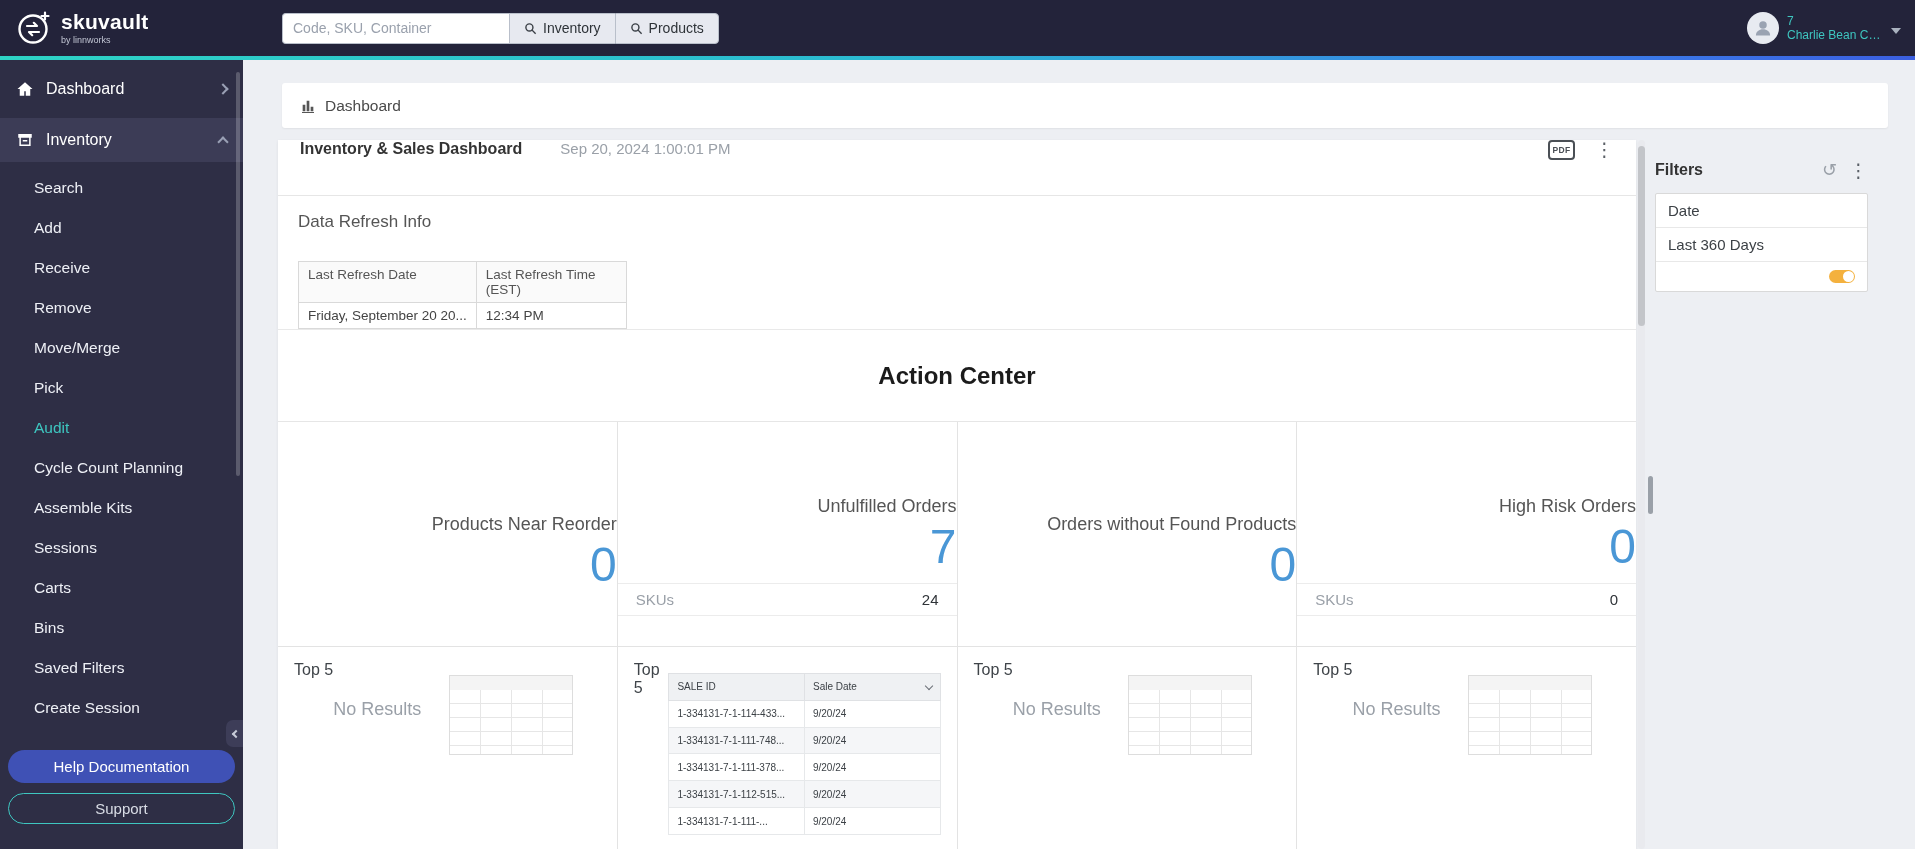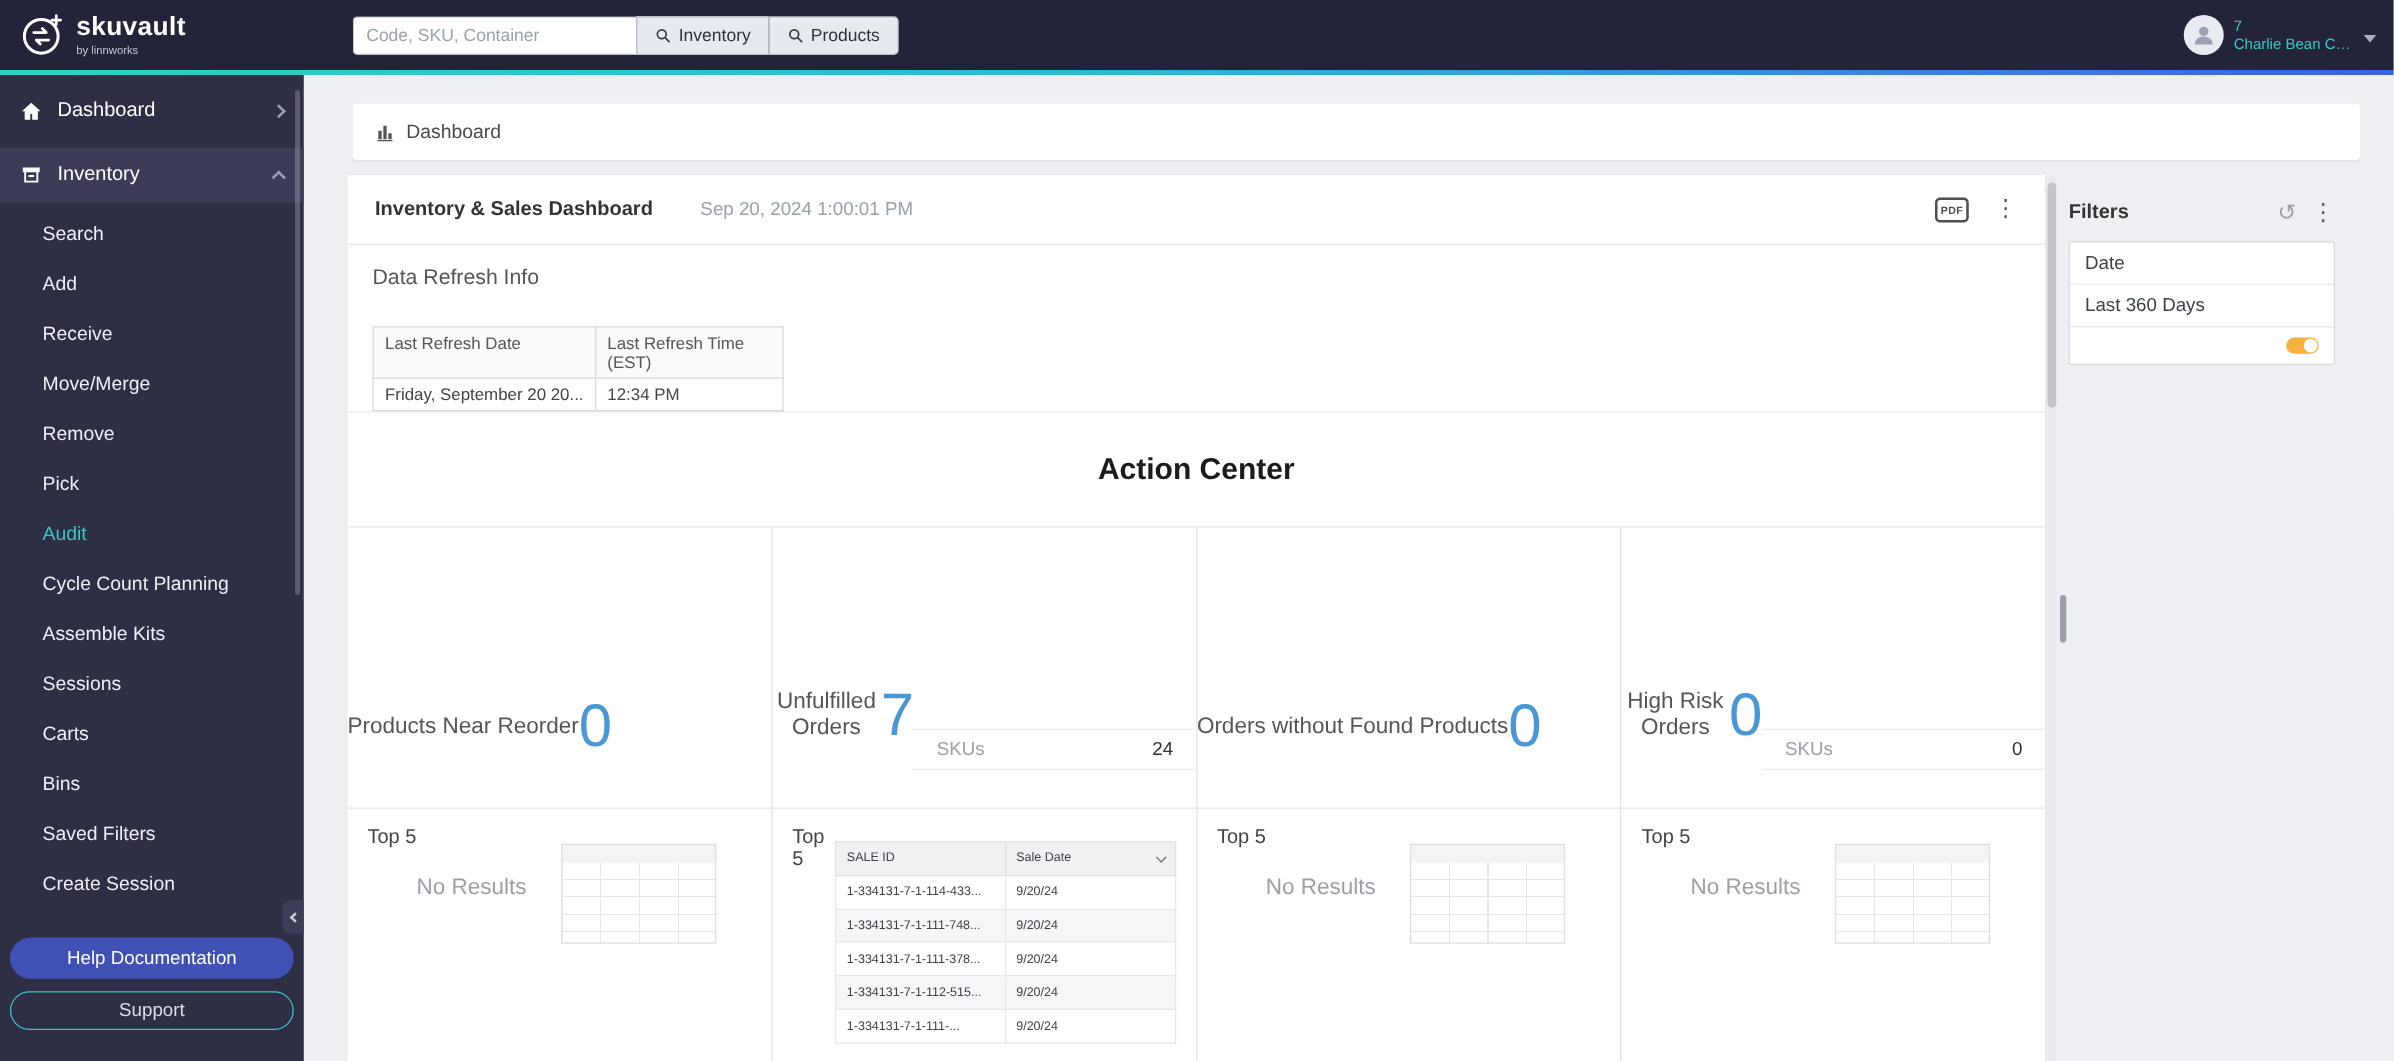--- a/index.html
+++ b/index.html
@@ -49,38 +49,38 @@
 
   .help-btn { position:absolute; left:8px; top:690px; width:227px; height:33px; background:#3f51b5; color:#fff; font-size:15px; border:none; border-radius:17px; cursor:pointer; font-family:inherit; }
   .support-btn { position:absolute; left:8px; top:733px; width:227px; height:31px; background:transparent; color:#d9dde6; font-size:15px; border:1.5px solid #3ec6c0; border-radius:16px; cursor:pointer; font-family:inherit; }
   .sidebar-track { position:absolute; right:3px; top:12px; width:4px; height:404px; background:rgba(255,255,255,.22); border-radius:2px; }
 
   
   .breadcrumb { position:absolute; left:282px; top:83px; width:1606px; height:45px; background:#fff; border-radius:3px;
     box-shadow:0 1px 2px rgba(0,0,0,.06); display:flex; align-items:center; gap:9px; padding-left:18px; font-size:15.5px; color:#4a4a4a; }
 
   .card { position:absolute; left:278px; top:140px; width:1358px; height:709px; background:#fff; box-shadow:0 1px 3px rgba(0,0,0,.07); overflow:hidden; }
-  .card-header { height:56px; border-bottom:1px solid #e6e6e6; display:flex; align-items:center; padding:0 22px; }
+  .card-header { height:56px; border-bottom:1px solid #e6e6e6; display:flex; align-items:flex-start; padding:0 22px; }
   .card-title { font-size:16px; font-weight:700; color:#333; }
   .card-time { font-size:15px; color:#9aa0a8; margin-left:38px; }
   .pdf-icon { margin-left:auto; width:27px; height:20px; border:2px solid #4a4f55; border-radius:4px; color:#4a4f55; font-size:8.5px; font-weight:700; display:flex; align-items:center; justify-content:center; letter-spacing:.3px; cursor:pointer; }
   .kebab { font-size:19px; color:#5a5f66; margin-left:20px; cursor:pointer; line-height:1; }
 
   .refresh-section { padding:16px 20px 14px; border-bottom:1px solid #e9e9e9; height:134px; }
   .refresh-heading { font-size:17px; color:#555; }
   .refresh-table { margin-top:29px; border-collapse:collapse; font-size:13.5px; }
   .refresh-table th { background:#fafafa; border:1px solid #d9d9d9; color:#555; font-weight:400; text-align:left; padding:5px 9px; vertical-align:top; }
   .refresh-table td { border:1px solid #d9d9d9; color:#444; padding:5px 9px; white-space:nowrap; }
   .rt-col1 { width:158px; } .rt-col2 { width:150px; }
 
   .ac-heading { height:92px; border-bottom:1px solid #e6e6e6; display:flex; align-items:center; justify-content:center; }
   .ac-heading h2 { margin:0; font-size:24px; font-weight:700; color:#1b1b1b; }
 
   .kpi-row { display:flex; height:224px; }
-  .kpi-col { flex:1; border-right:1px solid #e3e3e3; display:flex; align-items:center; }
+  .kpi-col { flex:1; border-right:1px solid #e3e3e3; display:flex; flex-direction:column; align-items:flex-end; }
   .kpi-col:last-child { border-right:none; }
   .kpi-col.center-style { padding-top:92px; }
   .kpi-col.sub-style { padding-top:74px; }
   .kpi-label { font-size:18px; color:#555; text-align:center; }
   .kpi-value { font-size:48px; color:#4a97d6; margin-top:2px; }
   .kpi-sub { margin-top:auto; margin-bottom:30px; width:100%; border-top:1px solid #ececec; border-bottom:1px solid #ececec; padding:7px 18px; display:flex; justify-content:space-between; font-size:15px; }
   .kpi-sub .s-label { color:#9aa0a8; }
   .kpi-sub .s-value { color:#2f3338; }
 
   .top5-row { display:flex; border-top:1px solid #e3e3e3; height:203px; }
@@ -180,22 +180,22 @@
     <svg width="18" height="18" viewBox="0 0 24 24" fill="#fff">
         <path d="M3 4h18v5h-1.5v11H4.5V9H3zM6.5 9v9h11V9zM9 12h6v2H9z"></path>
       </svg>
     <span>Inventory</span>
     <span class="chev chev-up"></span>
   </div>
   <nav class="subnav">
     <div class="subitem">Search</div>
     <div class="subitem">Add</div>
     <div class="subitem">Receive</div>
+    <div class="subitem">Remove</div>
     <div class="subitem">Move/Merge</div>
-    <div class="subitem">Remove</div>
     <div class="subitem">Pick</div>
     <div class="subitem active">Audit</div>
     <div class="subitem">Cycle Count Planning</div>
     <div class="subitem">Assemble Kits</div>
     <div class="subitem">Sessions</div>
     <div class="subitem">Carts</div>
     <div class="subitem">Bins</div>
     <div class="subitem">Saved Filters</div>
     <div class="subitem">Create Session</div>
   </nav>

